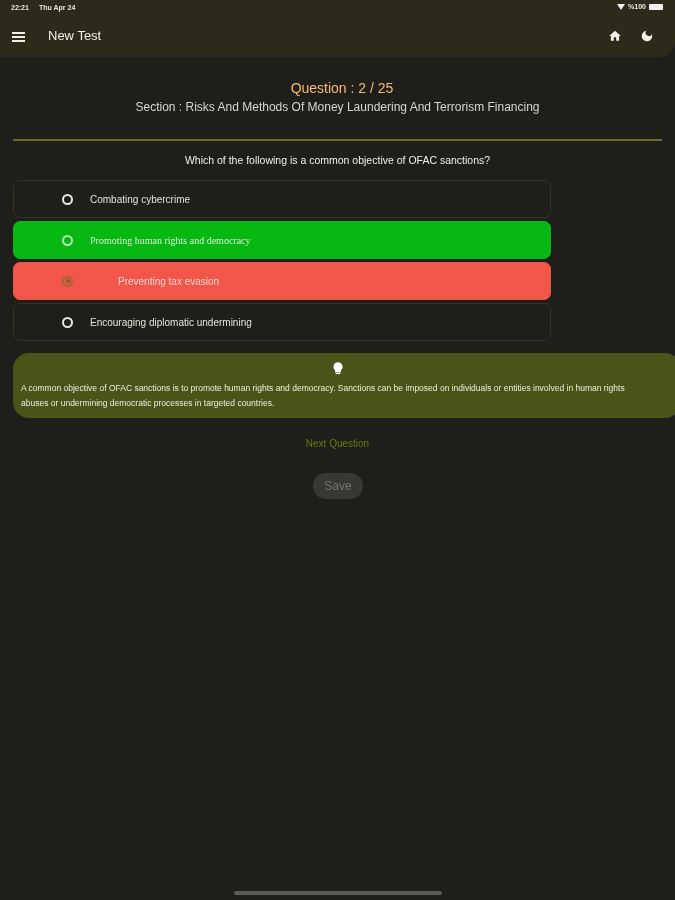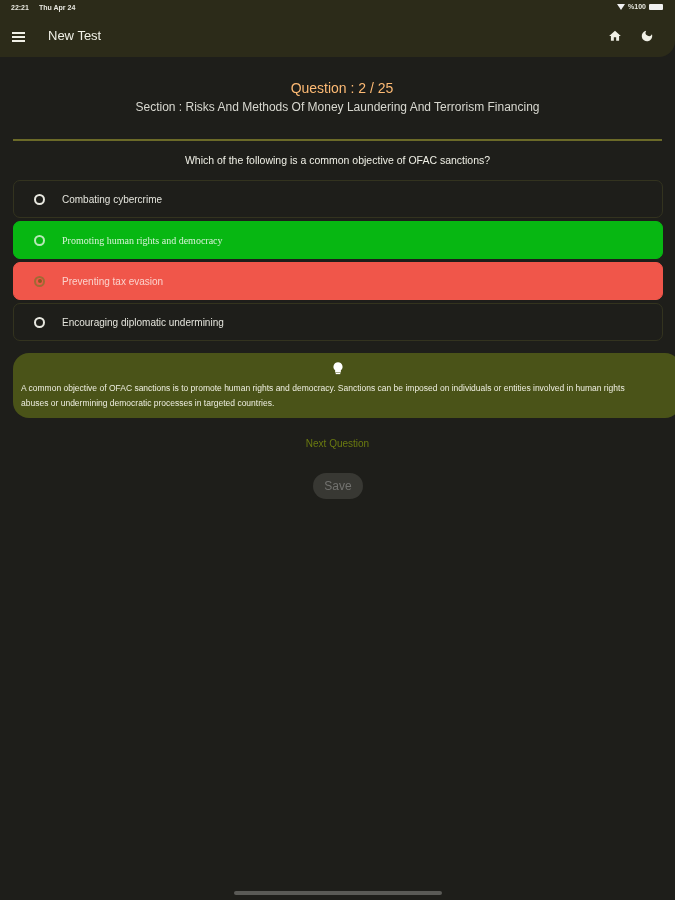--- a/index.html
+++ b/index.html
@@ -32,33 +32,33 @@
   .moon-icon { position: absolute; left: 640px; top: 29px; width: 14px; height: 14px; cursor: pointer; }
 
   .header-block { position: absolute; left: 0; top: 80px; width: 675px; text-align: center; }
   .q-count { font-size: 14px; color: #fdba74; margin-left: 9px; }
   .q-section { font-size: 12px; color: #d8d8d0; margin-top: 4px; }
   .q-topic { font-size: 8px; color: #d0d0c8; margin-top: 3px; }
   .divider { position: absolute; left: 13px; top: 139px; width: 649px; height: 2px; background: #6b6a28; }
   .question-text { position: absolute; left: 0; top: 154px; width: 675px; text-align: center; font-size: 10.5px; color: #f0f0e6; }
 
   .option {
-    position: absolute; left: 13px; width: 650px; height: 38px;
+    position: absolute; left: 13px; width: 538px; height: 38px;
     border-radius: 7px; border: 1px solid #33331f;
-    display: flex; align-items: center; cursor: pointer;
+    display: flex; align-items: center; cursor: pointer; padding-left: 28px;
   }
   .option .radio {
     width: 11px; height: 11px; border-radius: 50%;
     border: 2px solid #e8e8e0; margin-left: 20px; margin-right: 17px; position: relative;
   }
   .option .label { font-size: 10px; color: #e4e4dc; }
   .opt-correct { background: #07b712; border-color: #07b712; }
   .opt-correct .radio { border-color: #b8e8b8; }
   .opt-correct .label { color: #d8f2d8; }
-  .opt-wrong { background: #f0564a; border-color: #f0564a; }
+  .opt-wrong { background: #f0564a; border-color: #f0564a; gap: 28px; }
   .opt-wrong .radio { border-color: #a06a34; background: #f0564a; }
   .opt-wrong .radio::after {
     content: ""; position: absolute; left: 1.5px; top: 1.5px; width: 4px; height: 4px;
     border-radius: 50%; background: #8a5a20;
   }
   .opt-wrong .label { color: #fbd2cc; }
 
   .explain {
     position: absolute; left: 13px; top: 353px; width: 668px; height: 65px;
     background: #4a5318; border-radius: 16px;

